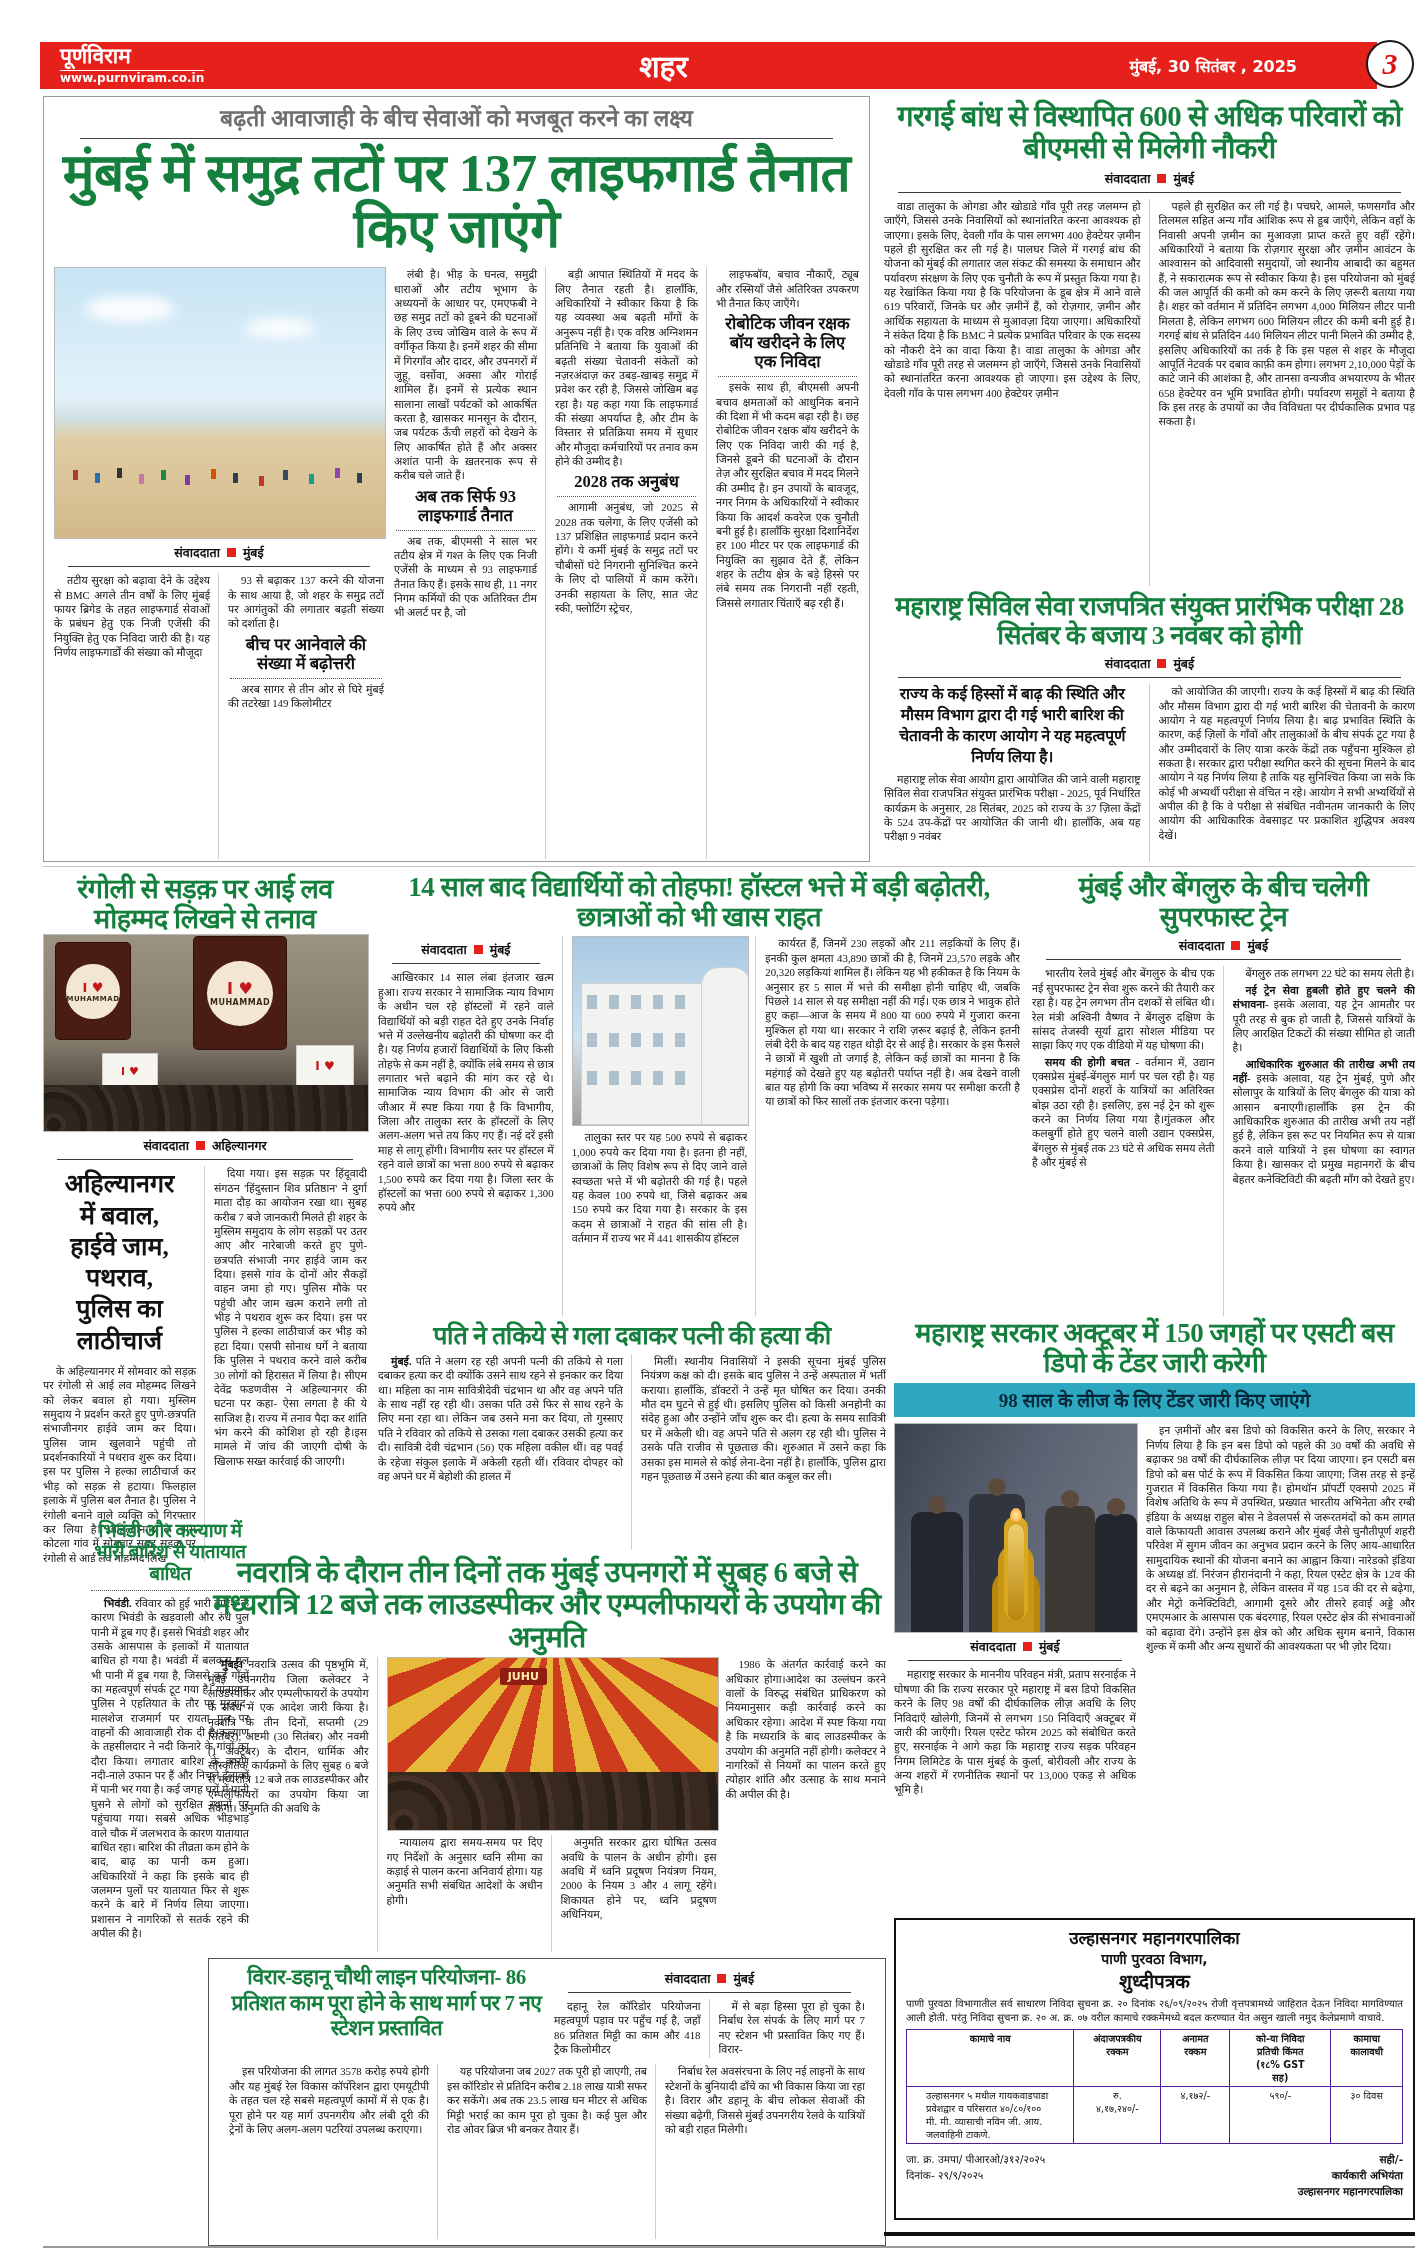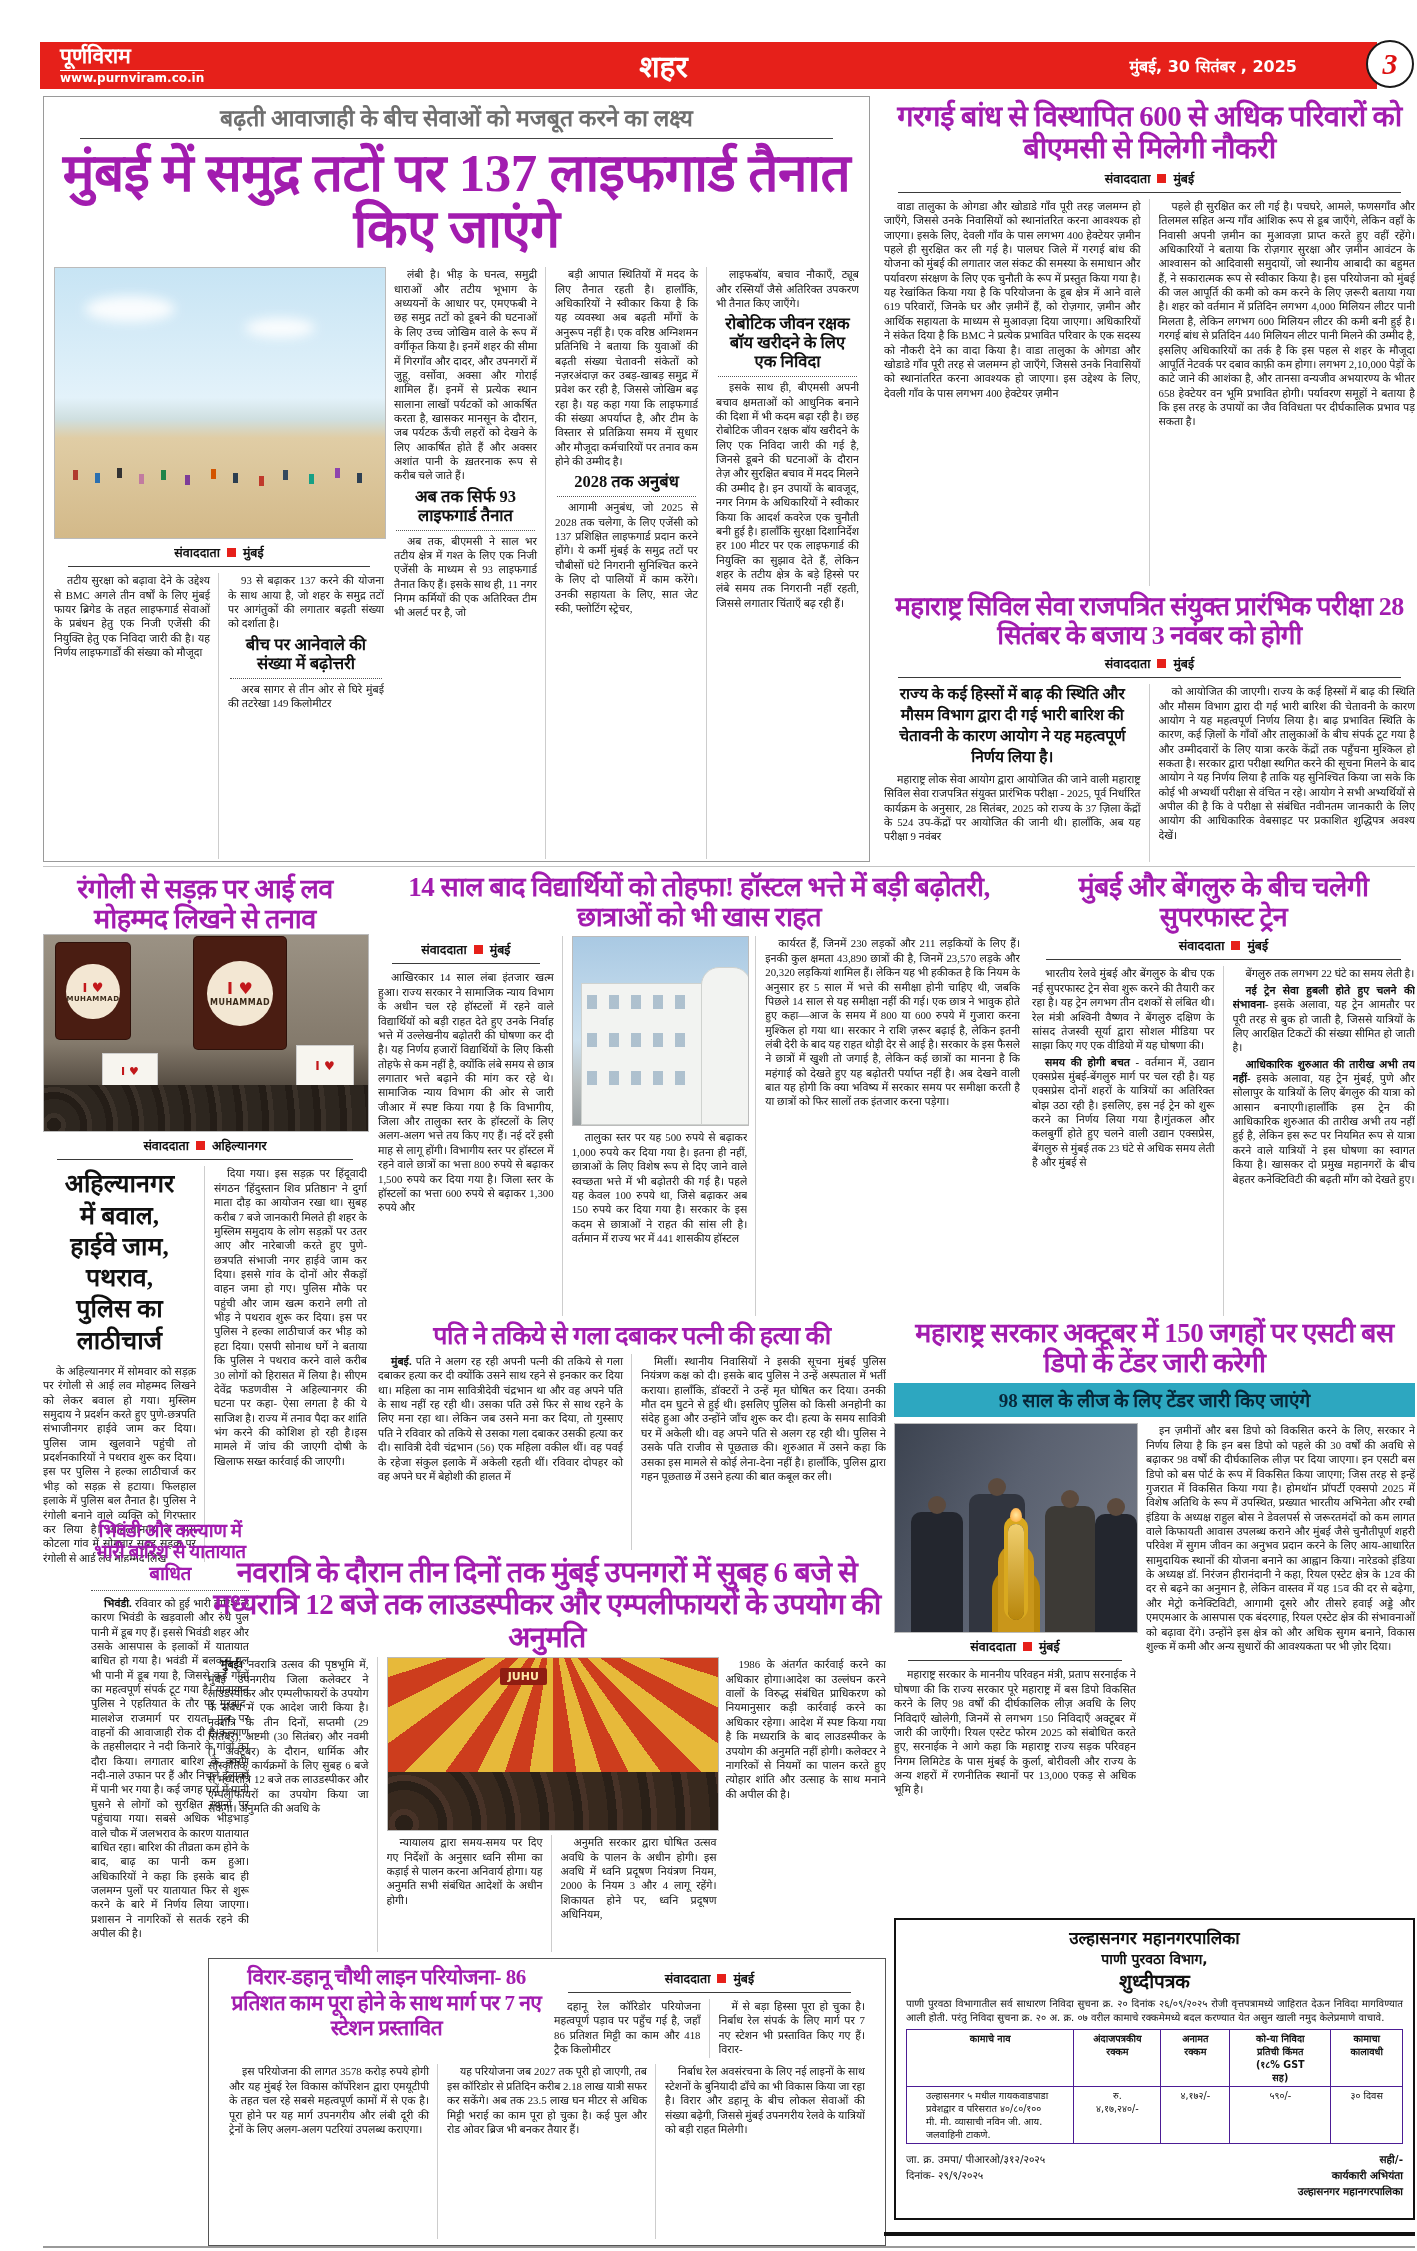--- a/index.html
+++ b/index.html
@@ -11,21 +11,21 @@
   #mast{left:40px;top:42px;width:1337px;height:47px;background:#e6201a;color:#fff;
         display:flex;align-items:center;font-family:"DejaVu Sans","Liberation Sans",sans-serif;}
   #mast .brand{padding-left:20px;width:300px;}
   #mast .brand .nm{font-size:21px;font-weight:700;line-height:1;}
   #mast .brand .web{font-size:12px;font-weight:700;border-top:1px solid #fff;display:inline-block;margin-top:3px;}
   #mast .sec{flex:1;text-align:center;font-size:30px;font-weight:800;}
   #mast .dt{width:330px;text-align:right;padding-right:80px;font-size:16px;font-weight:700;}
   #pgnum{left:1366px;top:40px;width:48px;height:48px;border-radius:50%;background:#fff;border:2px solid #1a1a1a;
          display:flex;align-items:center;justify-content:center;font-size:30px;font-weight:700;color:#d11;font-style:italic;}
   
-  .hl{font-weight:800;text-align:center;line-height:1.12;color:#a21caf;letter-spacing:-.5px;}
+  .hl{font-weight:800;text-align:center;line-height:1.12;color:#15803d;letter-spacing:-.5px;}
   .byline{display:flex;align-items:center;justify-content:center;gap:7px;font-weight:700;font-size:12.5px;margin:5px 0 3px;}
   .sq{width:9px;height:9px;background:#e6201a;display:inline-block;}
   .rule{border-top:1.6px solid #3a3a3a;margin:2px 14px 6px;}
   .bt{font-size:10.8px;line-height:1.33;text-align:justify;overflow:hidden;}
   .bt p{margin:0 0 2px;text-indent:13px;}
   .cols{display:flex;gap:9px;flex:1;min-height:0;overflow:hidden;}
   .col{flex:1;min-width:0;border-right:1px solid #cdcdcd;padding-right:8px;overflow:hidden;}
   .col:last-child{border-right:none;padding-right:0;}
   .colhead{font-weight:800;font-size:16.5px;line-height:1.15;text-align:center;margin:5px 2px 3px;
            border-bottom:1px dotted #555;padding-bottom:4px;text-indent:0;}

